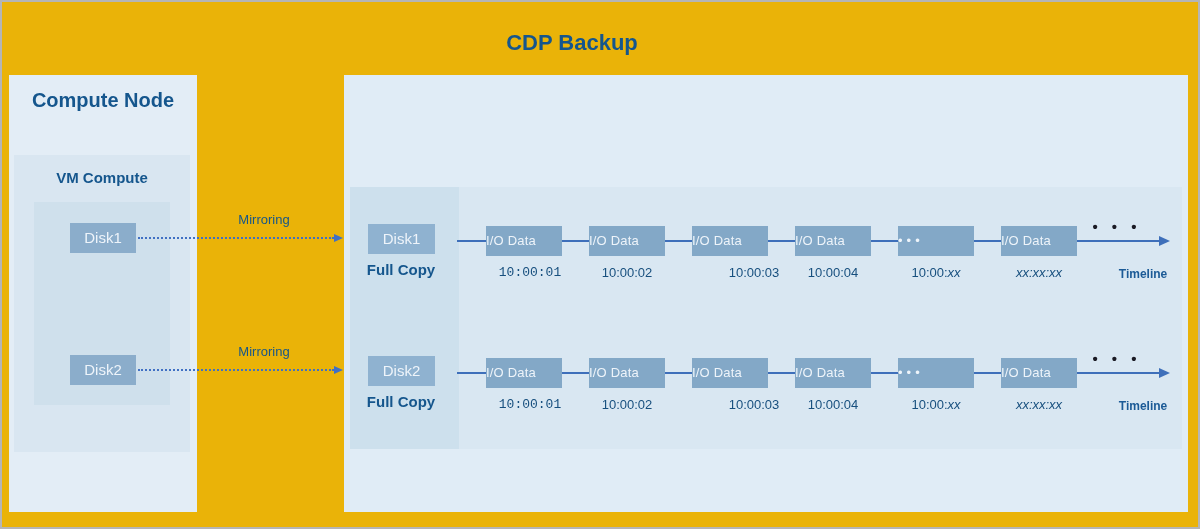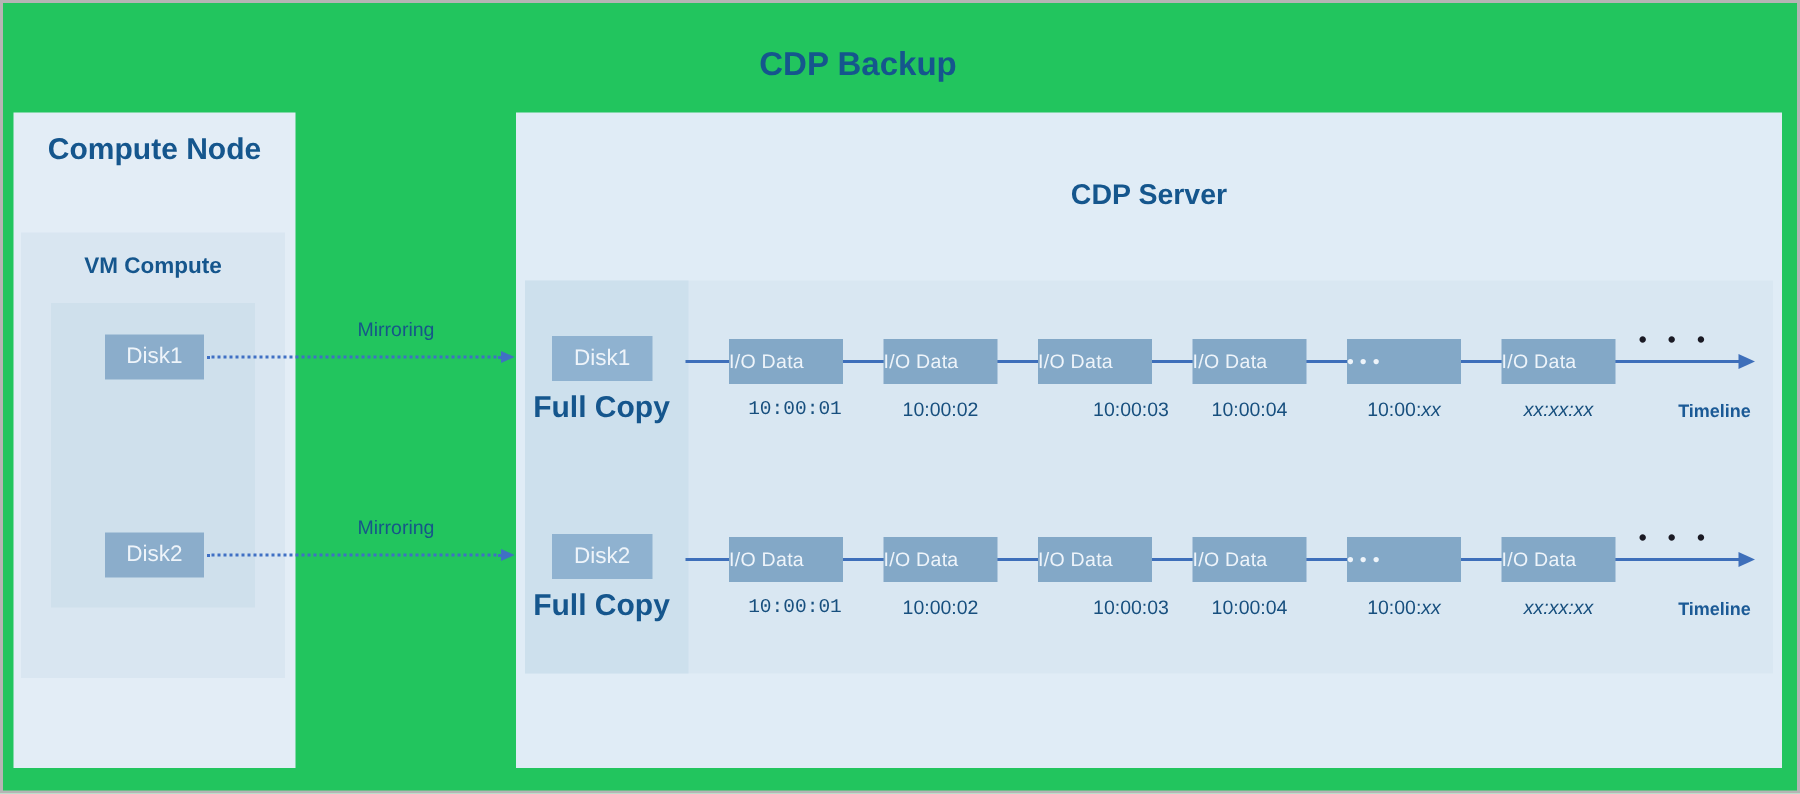--- a/index.html
+++ b/index.html
@@ -1,18 +1,18 @@
 <!DOCTYPE html>
 <html><head>
 <meta charset="utf-8">
 <style>
   html,body{margin:0;padding:0;background:#ffffff;}
   #canvas{
     position:relative;width:1200px;height:529px;box-sizing:border-box;
-    border:2px solid #b5b5b5;background:#22c55e;overflow:hidden;
+    border:2px solid #b5b5b5;background:#eab308;overflow:hidden;
     font-family:"Liberation Sans",sans-serif;color:#15568d;
   }
   .abs{position:absolute;}
   .ctr{text-align:center;}
   
   .main-title{left:0;top:28px;width:1140px;font-size:22px;font-weight:bold;color:#15568d;}
   
   .compute-panel{left:7px;top:73px;width:188px;height:437px;background:#e3edf6;}
   .compute-title{left:7px;top:87px;width:188px;font-size:20px;font-weight:bold;}
   .vm-box{left:12px;top:153px;width:176px;height:297px;background:#d9e6f1;}
@@ -30,21 +30,21 @@
   .mirror-label{width:140px;font-size:13px;color:#175689;}
   .ml1{left:192px;top:210px;} .ml2{left:192px;top:342px;}
   
   .server-panel{left:342px;top:73px;width:844px;height:437px;background:#e0ecf6;}
   .server-title{left:342px;top:118px;width:844px;font-size:19px;font-weight:bold;}
   .timeline-panel{left:348px;top:185px;width:832px;height:262px;background:#d9e7f2;}
   .fullcopy-col{left:348px;top:185px;width:109px;height:262px;background:#cde0ed;}
   .sdisk{width:67px;height:30px;line-height:30px;background:#8fb2d0;color:#eef4fa;
          font-size:15px;text-align:center;}
   .sd1{left:366px;top:222px;} .sd2{left:366px;top:354px;}
-  .fullcopy{width:120px;left:339px;font-size:20px;font-weight:bold;color:#15568d;}
+  .fullcopy{width:120px;left:339px;font-size:15px;font-weight:bold;color:#15568d;}
   .fc1{top:259px;} .fc2{top:391px;}
   .tl-line{left:455px;width:703px;height:2px;background:#3e6fba;}
   .tl1{top:238px;} .tl2{top:370px;}
   .tl-head{width:0;height:0;border-top:5px solid transparent;border-bottom:5px solid transparent;
            border-left:11px solid #3e6fba;}
   .th1{left:1157px;top:234px;} .th2{left:1157px;top:366px;}
   .io-box{width:76px;height:30px;line-height:30px;background:#83a8c7;color:#eef4fa;
           font-size:13px;text-align:left;letter-spacing:.2px;}
   .r1 .io-box{top:224px;} .r2 .io-box{top:356px;}
   .b0{left:484px;} .b1{left:587px;} .b2{left:690px;} .b3{left:793px;} .b4{left:896px;} .b5{left:999px;}
@@ -73,21 +73,20 @@
   <div class="abs disk-chip cdisk2">Disk2</div>
 
   <div class="abs ctr mirror-label ml1">Mirroring</div>
   <div class="abs mirror-line m1"></div>
   <div class="abs mirror-head mh1"></div>
   <div class="abs ctr mirror-label ml2">Mirroring</div>
   <div class="abs mirror-line m2"></div>
   <div class="abs mirror-head mh2"></div>
 
   <div class="abs server-panel"></div>
-  <div class="abs ctr server-title">CDP Server</div>
   <div class="abs timeline-panel"></div>
   <div class="abs fullcopy-col"></div>
 
   <div class="r1">
     <div class="abs tl-line tl1"></div>
     <div class="abs tl-head th1"></div>
     <div class="abs sdisk sd1">Disk1</div>
     <div class="abs ctr fullcopy fc1">Full Copy</div>
 
     <div class="abs io-box b0">I/O Data</div>

